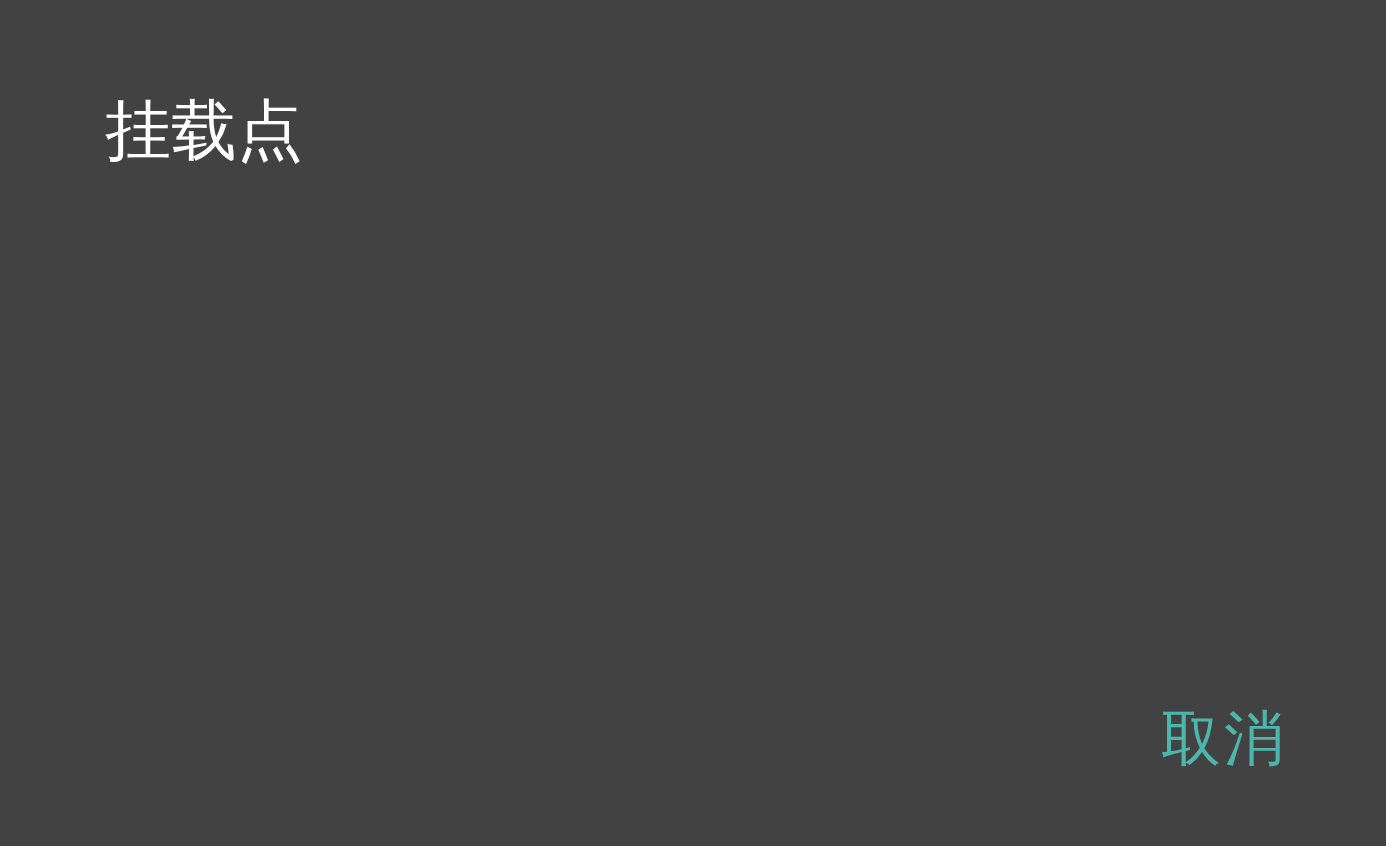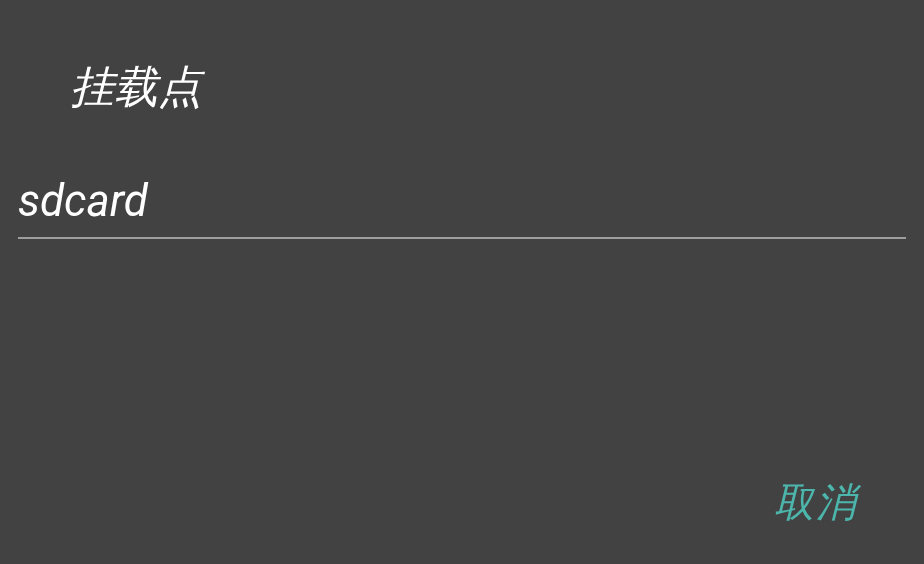--- a/index.html
+++ b/index.html
@@ -1,19 +1,18 @@
 <!DOCTYPE html>
 <html><head>
   <meta charset="utf-8">
   <style>
     * {
       margin: 0;
       padding: 0;
       box-sizing: border-box;
-      font-style: italic;
     }
     body {
       width: 924px;
       height: 564px;
       background-color: #424242;
       font-family: -apple-system, BlinkMacSystemFont, "Segoe UI", Roboto, "Helvetica Neue", Arial, sans-serif;
       overflow: hidden;
       position: relative;
     }
     .dialog {
@@ -42,21 +41,21 @@
       font-weight: 400;
       padding: 6px 0 10px 0;
       outline: none;
       font-family: inherit;
     }
     .input-container + .input-container {
       margin-top: 62px;
     }
     .button-row {
       position: absolute;
-      bottom: 26px;
+      bottom: 36px;
       right: 54px;
       display: flex;
       gap: 78px;
     }
     .dialog-button {
       background: transparent;
       border: none;
       color: #4db6ac;
       font-size: 40px;
       font-weight: 400;
@@ -65,21 +64,18 @@
       padding: 8px 12px;
       letter-spacing: 2px;
     }
   </style>
 </head>
 <body>
 
 <div class="dialog">
   <div class="dialog-title">挂载点</div>
 
-  <div class="input-container">
-    <input type="text" class="text-input" value="sdcard" style="">
-  </div>
 
 
   <div class="button-row">
     <button class="dialog-button">取消</button>
   </div>
 </div>
 
 </body></html>

